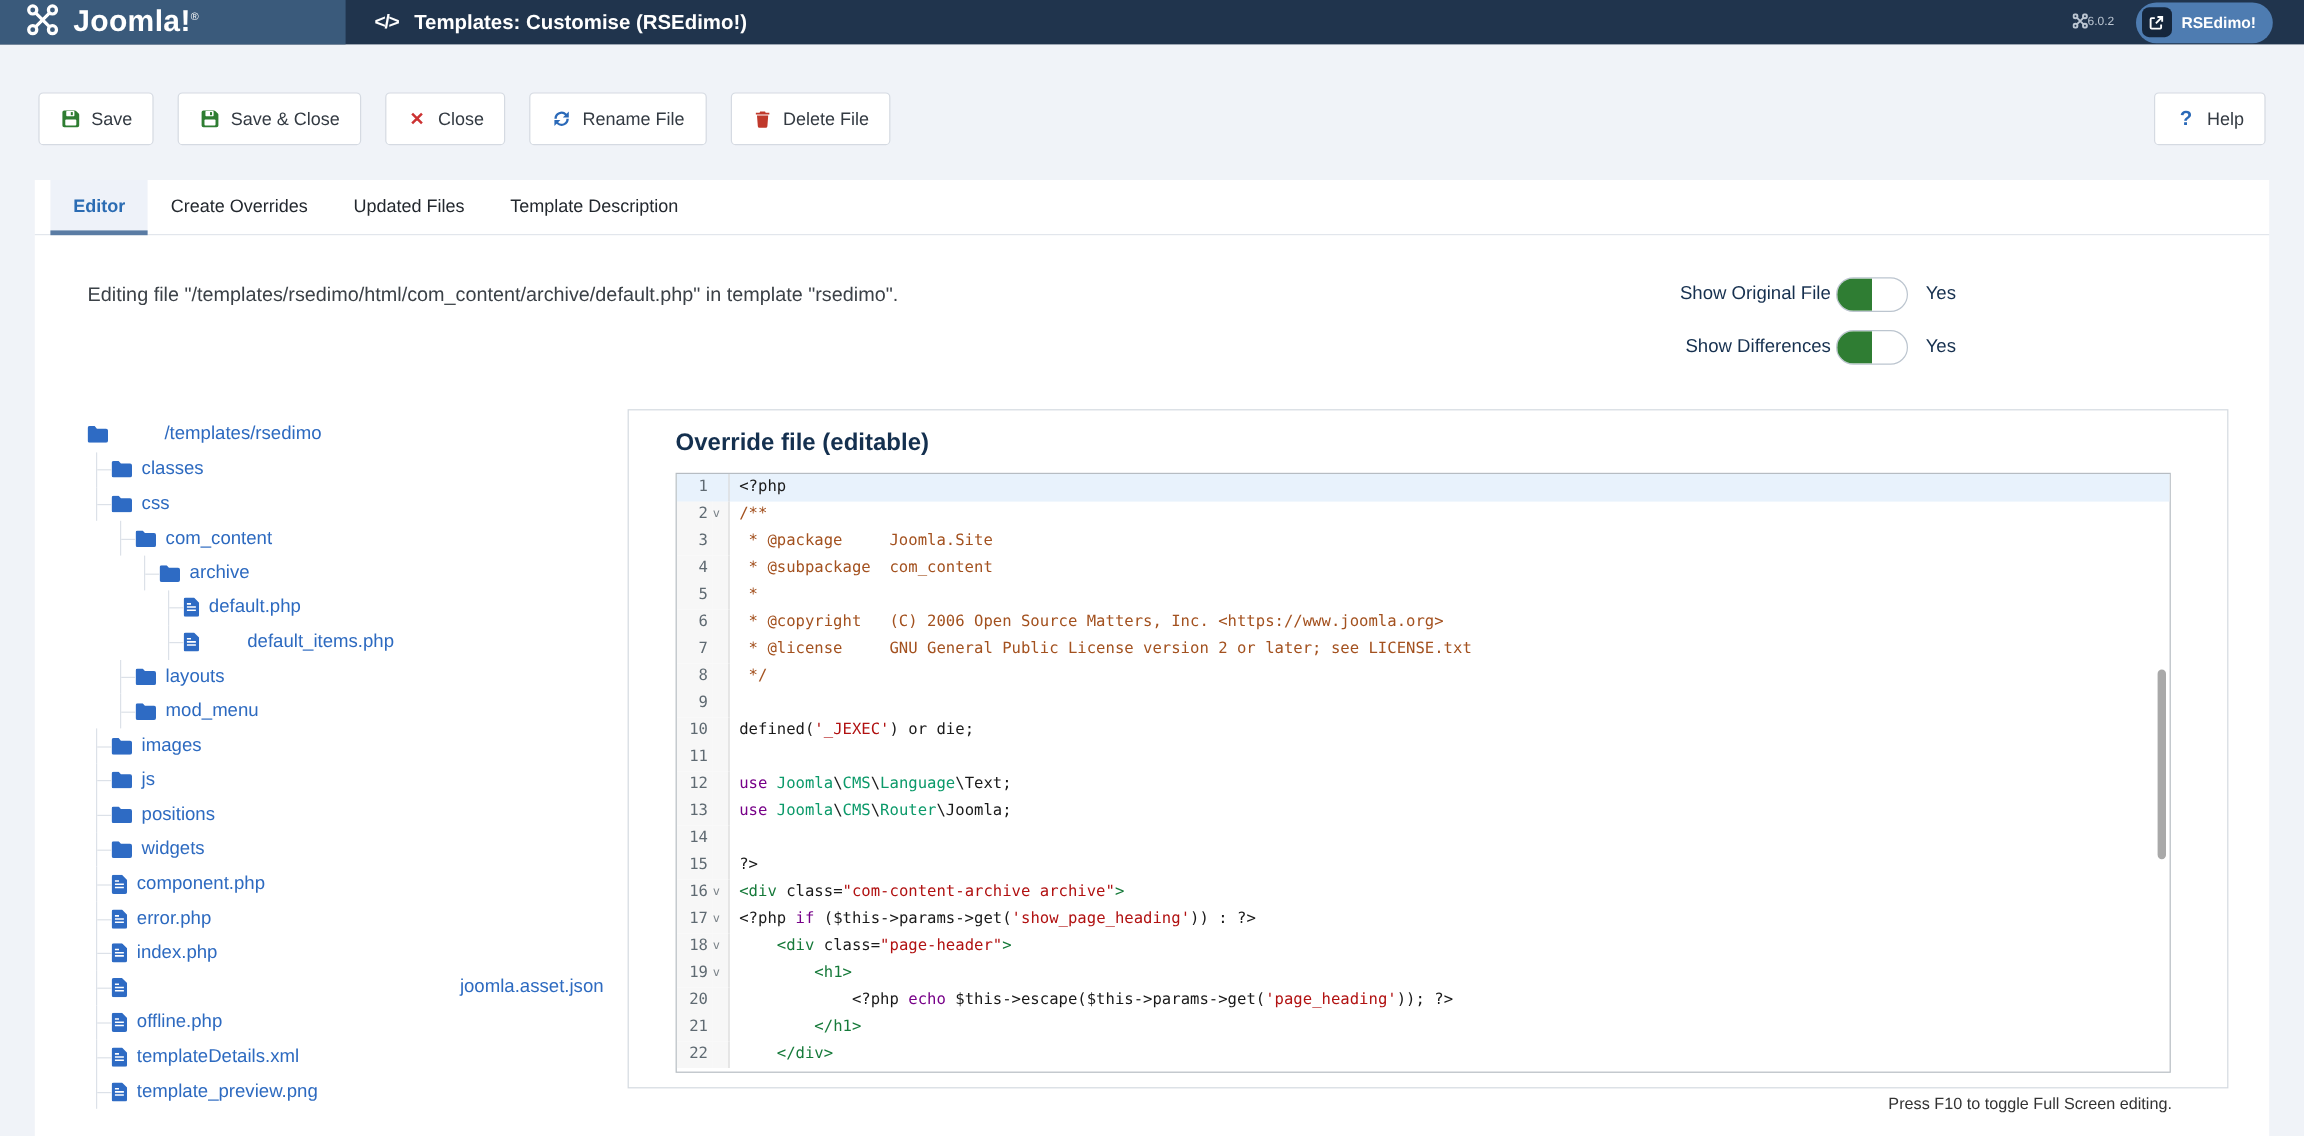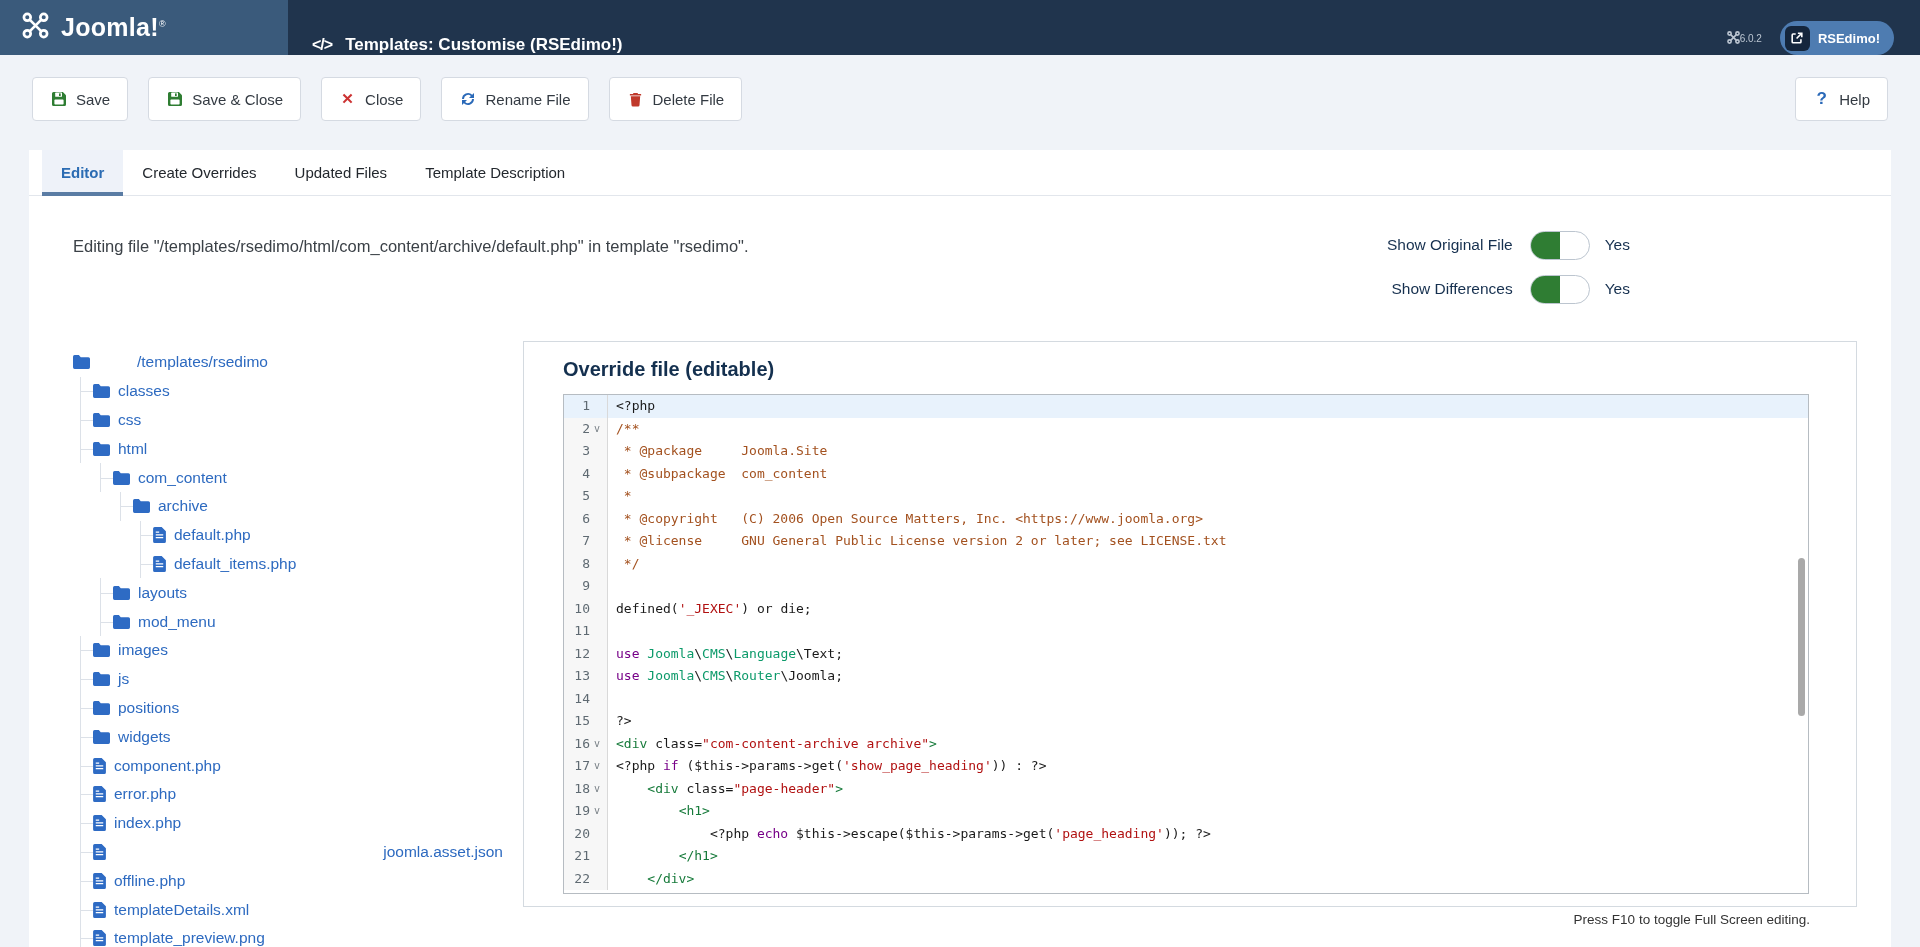--- a/index.html
+++ b/index.html
@@ -1,20 +1,20 @@
 <!DOCTYPE html>
 <html><head>
 <meta charset="utf-8">
 <style>
   * { margin:0; padding:0; box-sizing:border-box; }
   body { font-family:"Liberation Sans", sans-serif; background:#dfe4ea; }
   .wrapper { position:relative; width:1920px; height:947px; overflow:hidden; background:#f0f3f8; }
 
   
-  .header { position:absolute; top:0; left:0; right:0; height:55px; background:#20344d; display:flex; align-items:flex-end; }
+  .header { position:absolute; top:0; left:0; right:0; height:37px; background:#20344d; display:flex; align-items:center; }
   .brand { width:288px; height:100%; background:#3a5a7b; display:flex; align-items:center; gap:12px; padding-left:22px; }
   .brand-text { color:#fff; font-size:25px; font-weight:600; letter-spacing:.3px; }
   .brand-text sup { font-size:9px; font-weight:400; }
   .title-wrap { display:flex; align-items:center; gap:13px; padding-left:24px; color:#fff; }
   .code-glyph { font-size:16px; font-weight:700; letter-spacing:-1px; }
   .page-title { font-size:17px; font-weight:600; }
   .header-right { margin-left:auto; display:flex; align-items:center; gap:18px; padding-right:26px; }
   .version { display:flex; align-items:center; gap:0; color:#bcc6d2; font-size:10px; }
   .preview-pill { display:flex; align-items:center; gap:8px; background:#4e7cb1; border:none; border-radius:17px; padding:0 14px 0 5px; height:34px; cursor:pointer; }
   .pill-icon { width:25px; height:25px; border-radius:6px; background:#15263c; display:flex; align-items:center; justify-content:center; }
@@ -32,21 +32,21 @@
   .main-card { position:absolute; left:29px; right:29px; top:150px; height:820px; background:#fff; }
   .tabbar { display:flex; border-bottom:1px solid #e2e6ec; padding-left:13px; height:46px; }
   .tab { display:flex; align-items:center; padding:0 19px; font-size:15px; color:#23282e; position:relative; cursor:pointer; }
   .tab.active { background:#eef2f9; color:#2b6cb3; font-weight:700; }
   .tab.active::after { content:""; position:absolute; left:0; right:0; bottom:-1px; height:4px; background:#5a7ca4; }
 
   .editing-note { position:absolute; top:87px; left:44px; font-size:16.5px; color:#3b4147; }
 
   .toggles { position:absolute; top:80px; right:261px; display:flex; flex-direction:column; gap:14px; align-items:flex-end; }
   .toggle-row { display:flex; align-items:center; height:30px; }
-  .toggle-label { font-size:15.5px; color:#16304f; margin-right:17px; }
+  .toggle-label { font-size:15.5px; color:#16304f; margin-right:4px; }
   .switch { width:60px; height:29px; border:1px solid #bcc5cf; border-radius:15px; background:#fff; position:relative; overflow:hidden; cursor:pointer; }
   .switch .on-half { position:absolute; left:0; top:0; bottom:0; width:50%; background:#2f7d33; }
   .toggle-state { font-size:15.5px; color:#16304f; margin-left:15px; }
 
   
   .tree { position:absolute; left:44px; top:198px; width:430px; }
   .tree-row { position:relative; display:flex; align-items:center; height:28.8px; font-size:15.5px; color:#2d6ac0; cursor:pointer; }
   .tree-row .ticon { display:inline-flex; margin-right:8px; flex:none; }
   .connector { position:absolute; top:0; bottom:0; width:13px; border-left:1px solid #dce1e8; }
   .connector::after { content:""; position:absolute; top:50%; left:0; width:12px; border-top:1px solid #dce1e8; }
@@ -213,29 +213,20 @@
         </div>
         <div class="tree-row" style="padding-left: 20px;">
           <span class="connector" style="left: 7px;"></span>
           <span class="ticon">
             <svg viewBox="0 0 16 13" width="17" height="14">
               <path fill="#2e6bc4" d="M0 1.5A1.5 1.5 0 0 1 1.5 0h4l1.8 2H14.5A1.5 1.5 0 0 1 16 3.5v8a1.5 1.5 0 0 1-1.5 1.5h-13A1.5 1.5 0 0 1 0 11.5z"></path>
             </svg>
           </span>
           <span>css</span>
         </div>
-        <div class="tree-row" style="padding-left: 20px;">
-          <span class="connector" style="left: 7px;"></span>
-          <span class="ticon">
-            <svg viewBox="0 0 16 13" width="17" height="14">
-              <path fill="#2e6bc4" d="M0 1.5A1.5 1.5 0 0 1 1.5 0h4l1.8 2H14.5A1.5 1.5 0 0 1 16 3.5v8a1.5 1.5 0 0 1-1.5 1.5h-13A1.5 1.5 0 0 1 0 11.5z"></path>
-            </svg>
-          </span>
-          <span>html</span>
-        </div>
         <div class="tree-row" style="padding-left: 40px;">
           <span class="connector" style="left: 27px;"></span>
           <span class="ticon">
             <svg viewBox="0 0 16 13" width="17" height="14">
               <path fill="#2e6bc4" d="M0 1.5A1.5 1.5 0 0 1 1.5 0h4l1.8 2H14.5A1.5 1.5 0 0 1 16 3.5v8a1.5 1.5 0 0 1-1.5 1.5h-13A1.5 1.5 0 0 1 0 11.5z"></path>
             </svg>
           </span>
           <span>com_content</span>
         </div>
         <div class="tree-row" style="padding-left: 60px;">
@@ -250,21 +241,21 @@
         <div class="tree-row" style="padding-left: 80px;">
           <span class="connector" style="left: 67px;"></span>
           <span class="ticon">
             <svg viewBox="0 0 12 15" width="13" height="16">
               <path fill="#2e6bc4" d="M0 1.5A1.5 1.5 0 0 1 1.5 0H8l4 4v9.5a1.5 1.5 0 0 1-1.5 1.5h-9A1.5 1.5 0 0 1 0 13.5z"></path>
               <path fill="#fff" d="M2.5 6.8h7V8h-7zM2.5 9.3h7v1.2h-7zM2.5 4.3h3.2v1.2H2.5z"></path>
             </svg>
           </span>
           <span>default.php</span>
         </div>
-        <div class="tree-row" style="padding-left: 80px;">
+        <div class="tree-row" style="padding-left: 80px; gap: 32px;">
           <span class="connector" style="left: 67px;"></span>
           <span class="ticon">
             <svg viewBox="0 0 12 15" width="13" height="16">
               <path fill="#2e6bc4" d="M0 1.5A1.5 1.5 0 0 1 1.5 0H8l4 4v9.5a1.5 1.5 0 0 1-1.5 1.5h-9A1.5 1.5 0 0 1 0 13.5z"></path>
               <path fill="#fff" d="M2.5 6.8h7V8h-7zM2.5 9.3h7v1.2h-7zM2.5 4.3h3.2v1.2H2.5z"></path>
             </svg>
           </span>
           <span>default_items.php</span>
         </div>
         <div class="tree-row" style="padding-left: 40px;">

